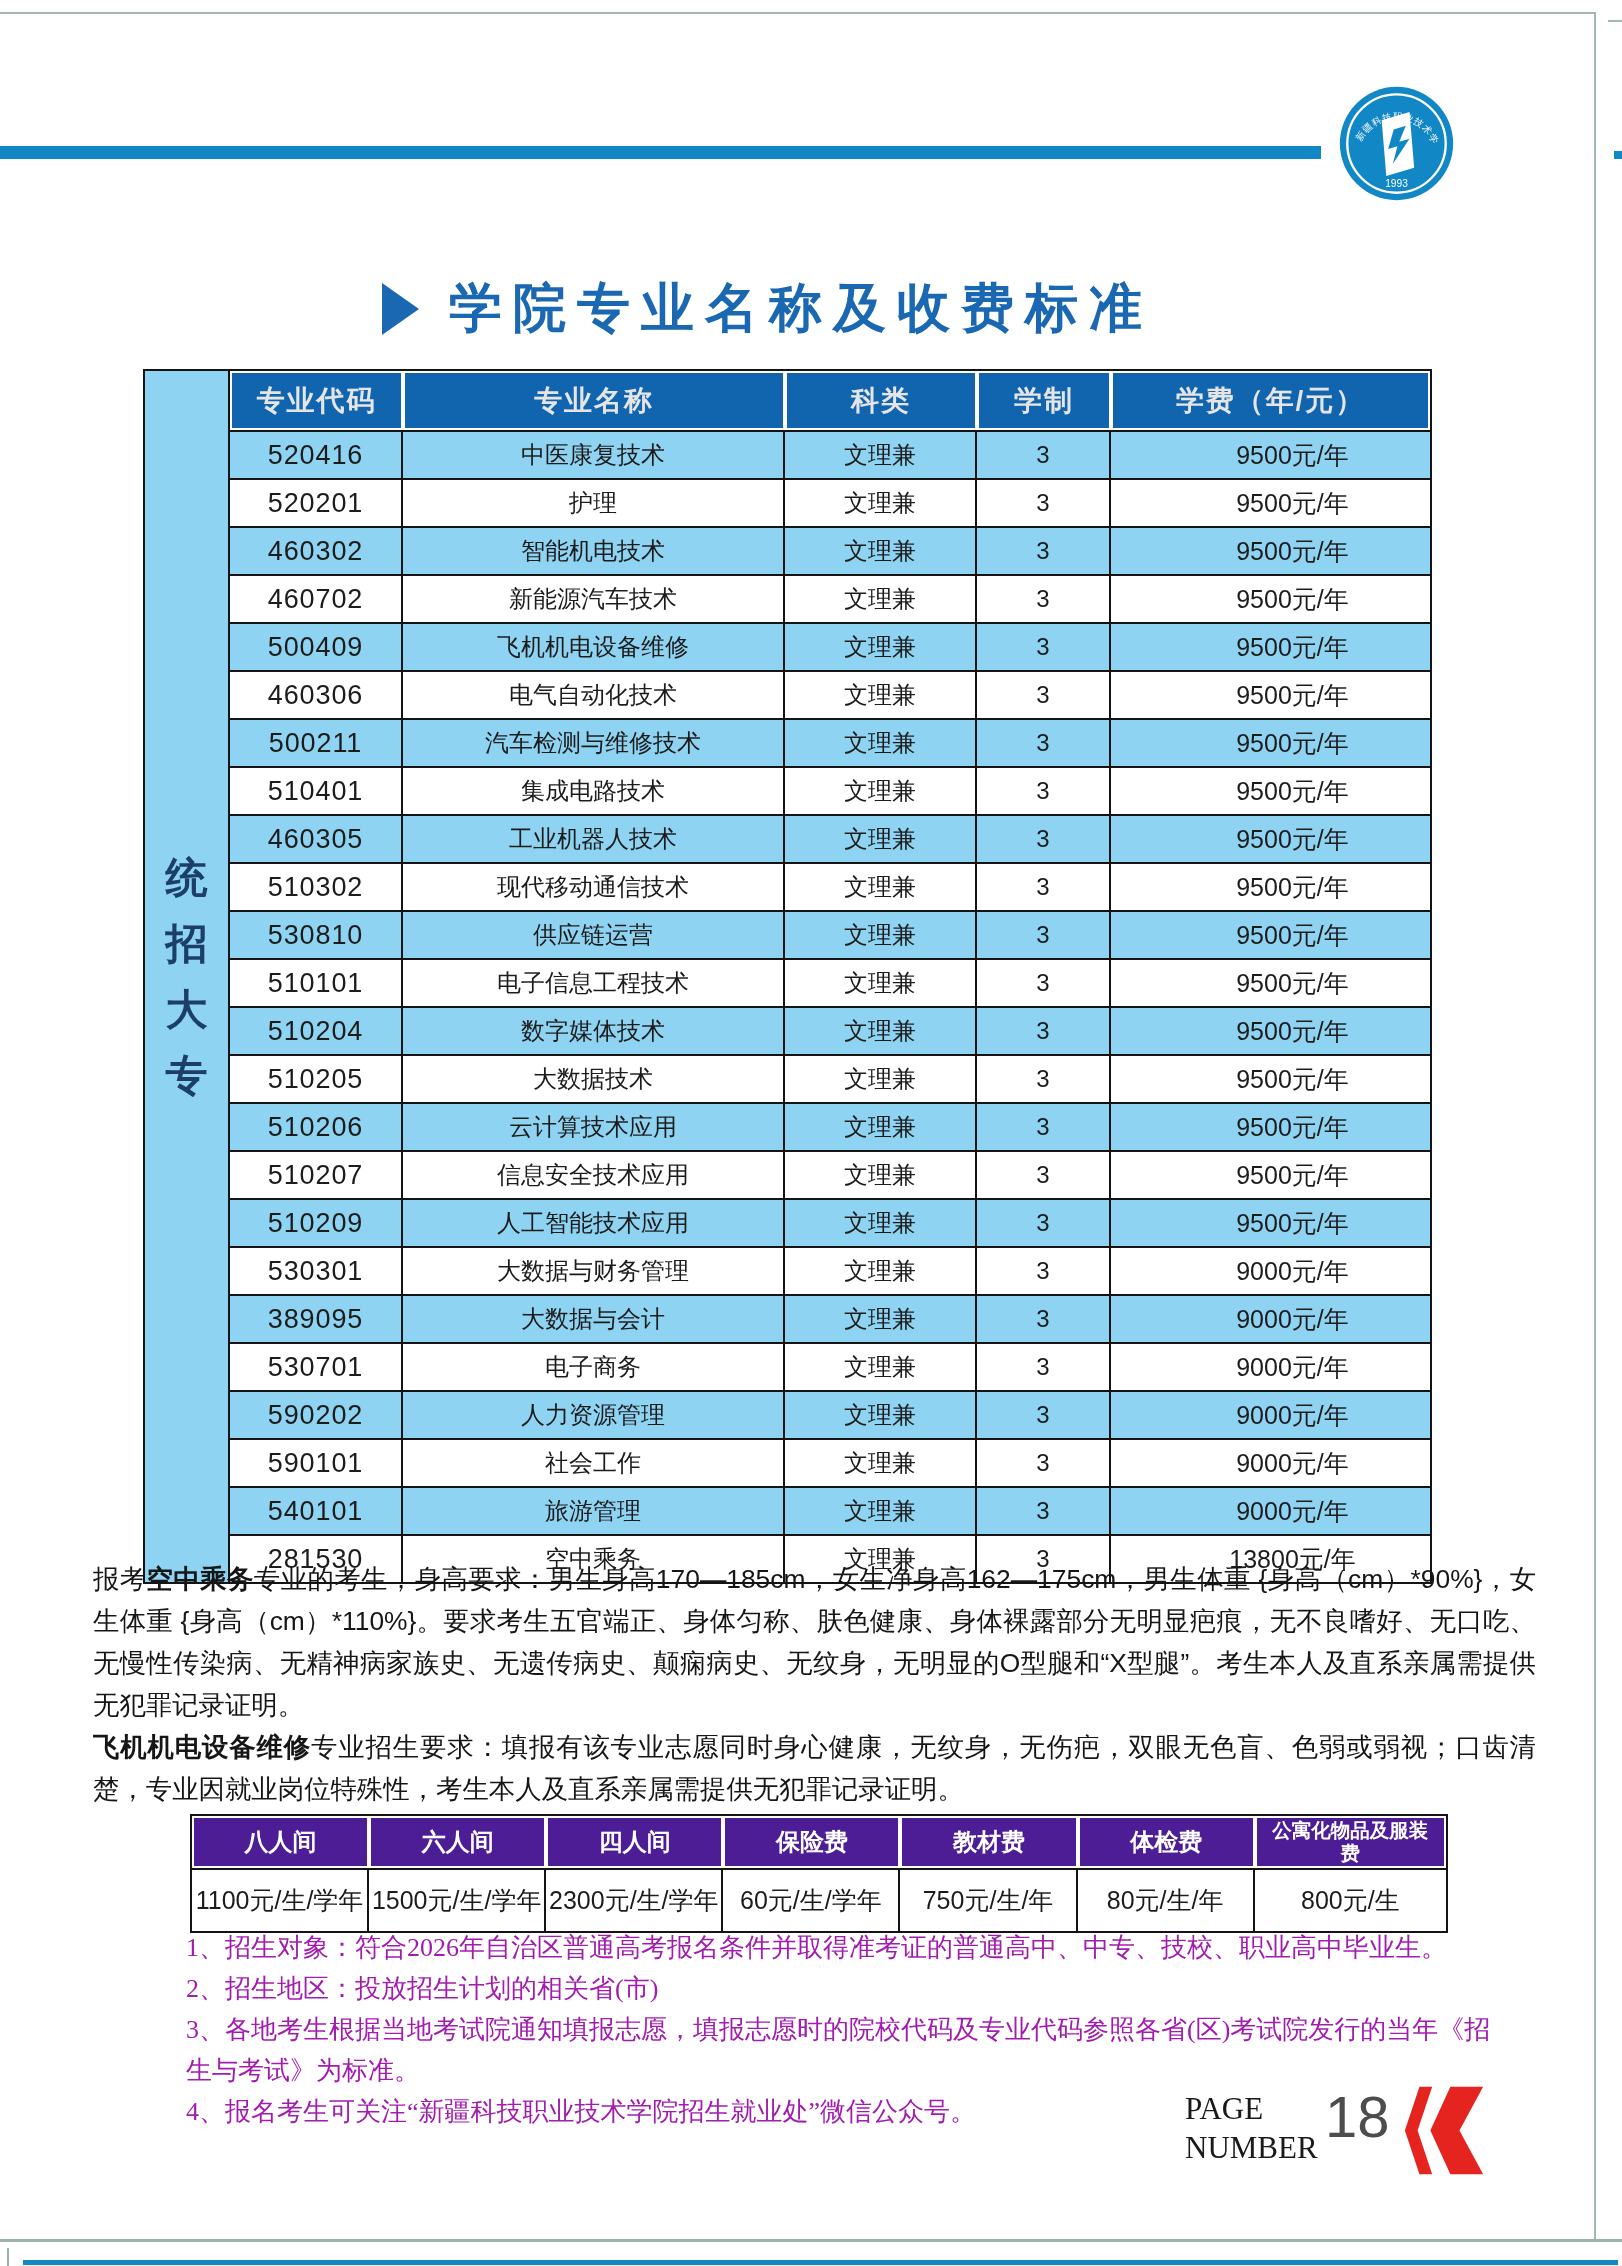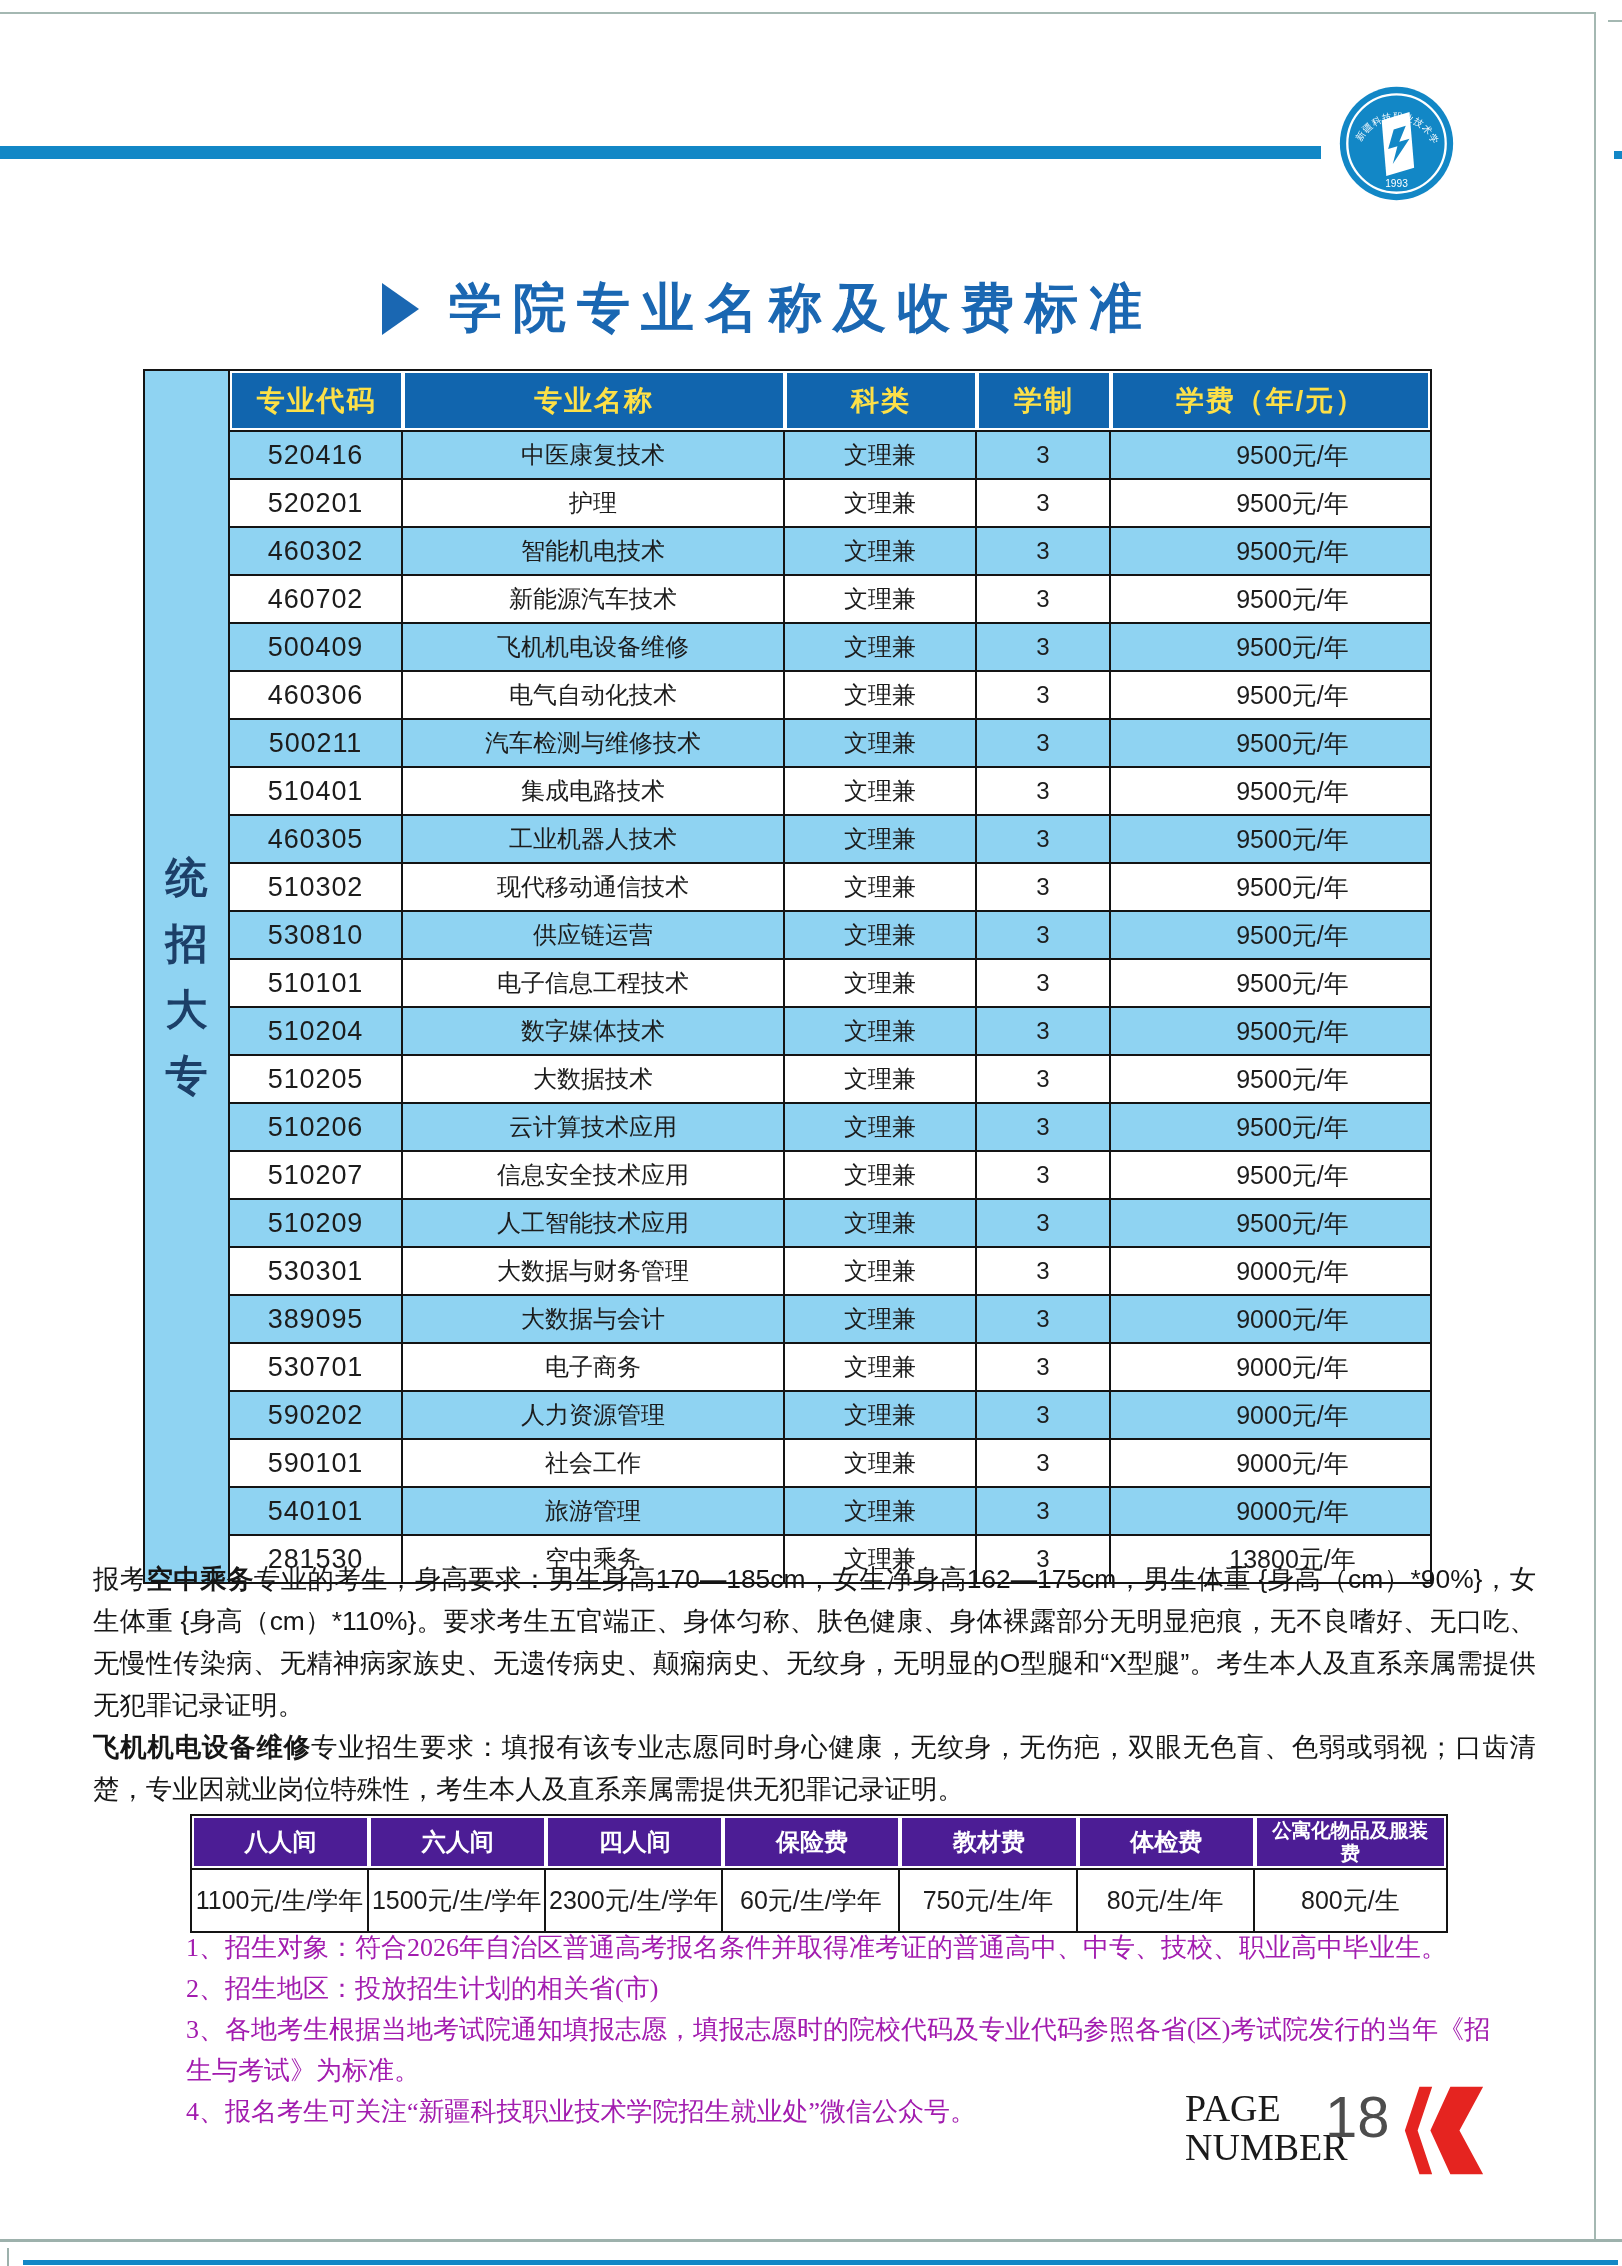--- a/index.html
+++ b/index.html
@@ -21,21 +21,21 @@
   
   .title-row{position:absolute;left:382px;top:273px;display:flex;align-items:center;gap:30px;}
   .title-tri{width:0;height:0;border-top:26px solid transparent;border-bottom:26px solid transparent;border-left:37px solid #1a67b2;}
   .title-text{font-size:53px;font-weight:bold;color:#1a67b2;letter-spacing:11px;white-space:nowrap;}
   
   .maintable{position:absolute;left:143px;top:369px;display:flex;border:2.8px solid #141414;background:#fff;}
   .side{width:83px;background:#8fd3f2;border-right:2.8px solid #141414;display:flex;flex-direction:column;align-items:center;justify-content:center;gap:24px;}
   .side-char{font-size:42px;font-weight:bold;color:#1c3f68;line-height:1;}
   .tgrid{width:1200px;}
   .thead{display:grid;grid-template-columns:173px 382px 192px 134px 1fr;height:59px;background:#fff;}
-  .hcell{background:#1165ae;border:2.8px solid #fff;box-sizing:border-box;display:flex;align-items:center;justify-content:center;color:#fde047;font-weight:bold;font-size:28px;letter-spacing:1.9px;}
+  .hcell{background:#1165ae;border:2.8px solid #fff;box-sizing:border-box;display:flex;align-items:center;justify-content:center;color:#e5e5e5;font-weight:bold;font-size:28px;letter-spacing:1.9px;}
   .trow{display:grid;grid-template-columns:173px 382px 192px 134px 1fr;height:46px;border-top:2.3px solid #141414;}
   .trow:nth-child(odd){background:#8fd3f2;}
   .trow:nth-child(even){background:#ffffff;}
   .tcell{display:flex;align-items:center;justify-content:center;border-right:2.3px solid #141414;font-size:24px;color:#1c1c1c;box-sizing:border-box;}
   .tcell:last-child{border-right:none;}
   .tcell.code{font-size:27px;letter-spacing:0.9px;}
   .tcell.fee{font-size:25px;margin-left:44px;}
   
   .paras{position:absolute;left:93px;top:1558px;width:1443px;font-size:26.4px;line-height:42px;text-align:justify;color:#161616;}
   .paras p{margin:0;}
@@ -45,21 +45,21 @@
   .fhead{display:grid;grid-template-columns:repeat(6,1fr) 1.08fr;height:52px;background:#fff;}
   .fh{background:#4c1d95;border:2.8px solid #fff;box-sizing:border-box;display:flex;align-items:center;justify-content:center;text-align:center;color:#fff;font-weight:bold;font-size:24px;}
   .fh:last-child{font-size:19.5px;line-height:23px;padding:0 13px;}
   .fvals{display:grid;grid-template-columns:repeat(6,1fr) 1.08fr;height:61px;border-top:2.8px solid #141414;background:#fff;}
   .fv{display:flex;align-items:center;justify-content:center;font-size:25px;color:#1c1c1c;border-right:2.3px solid #141414;box-sizing:border-box;}
   .fv:last-child{border-right:none;}
   
   .numnotes{position:absolute;left:186px;top:1927px;width:1326px;font-size:26px;line-height:41px;color:#a21caf;font-family:Liberation Serif, serif;}
   .numnotes div{margin:0;}
   
-  .pagelabel{position:absolute;left:1185px;top:2089px;font-family:"Liberation Serif","DejaVu Serif",serif;font-size:38px;line-height:39px;color:#1a1a1a;}
+  .pagelabel{position:absolute;left:1185px;top:2089px;font-family:"Liberation Serif","DejaVu Serif",serif;font-size:31px;line-height:39px;color:#1a1a1a;}
   .pagenum{position:absolute;left:1325px;top:2083px;font-size:58px;color:#4d4d4d;}
   .chevron{position:absolute;left:1404px;top:2085px;width:80px;height:91px;}
 </style>
 </head>
 <body>
 
 <div class="page">
 
   <div class="topline"></div>
   <div class="topline-dash"></div>

